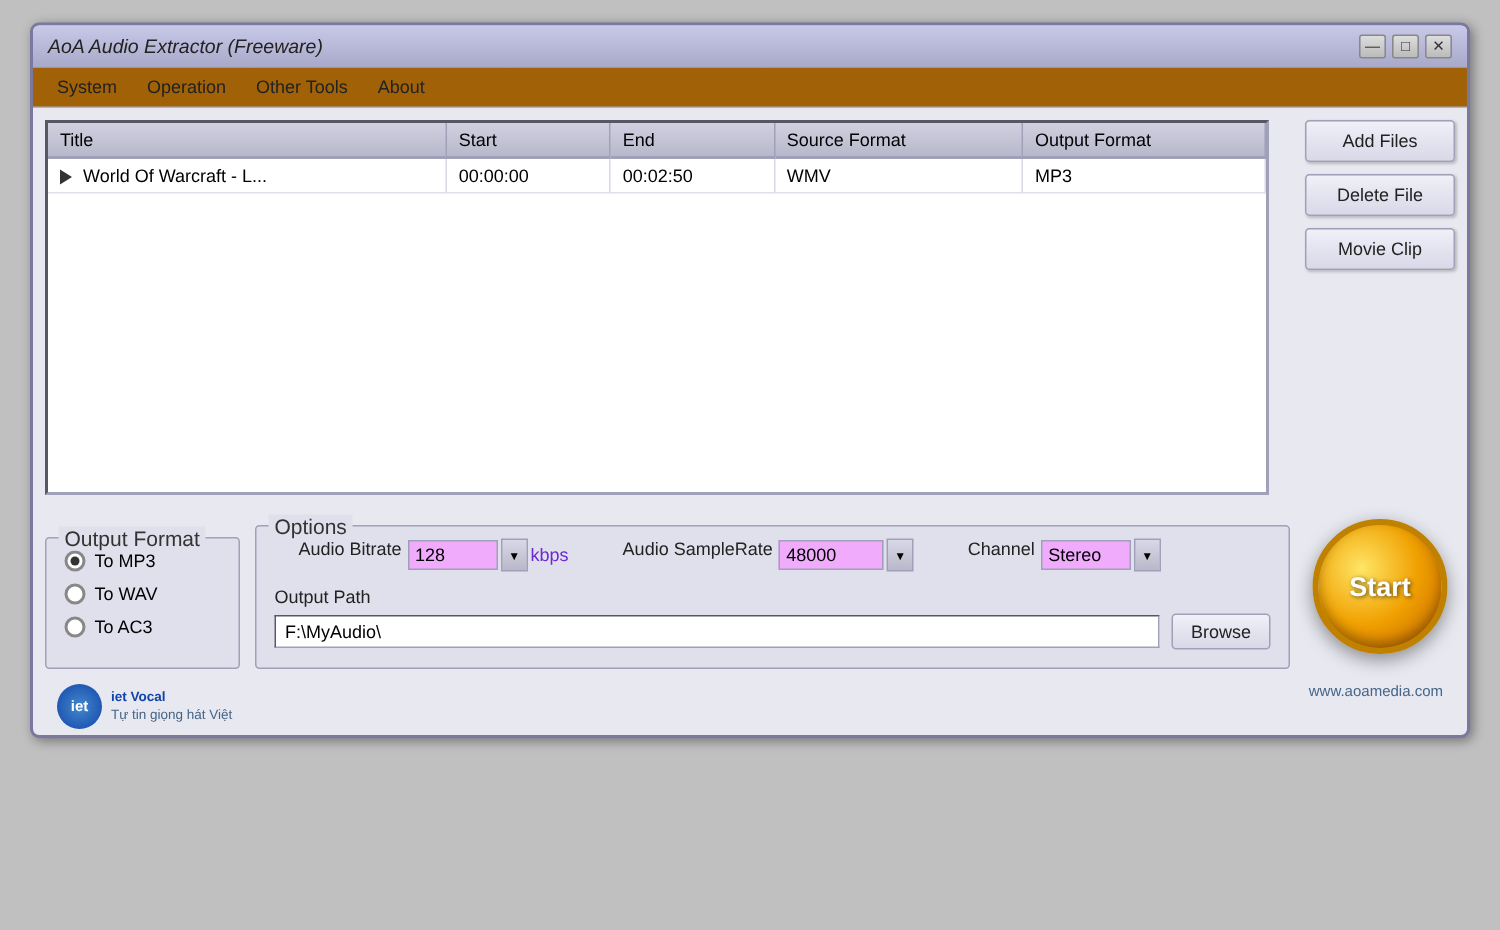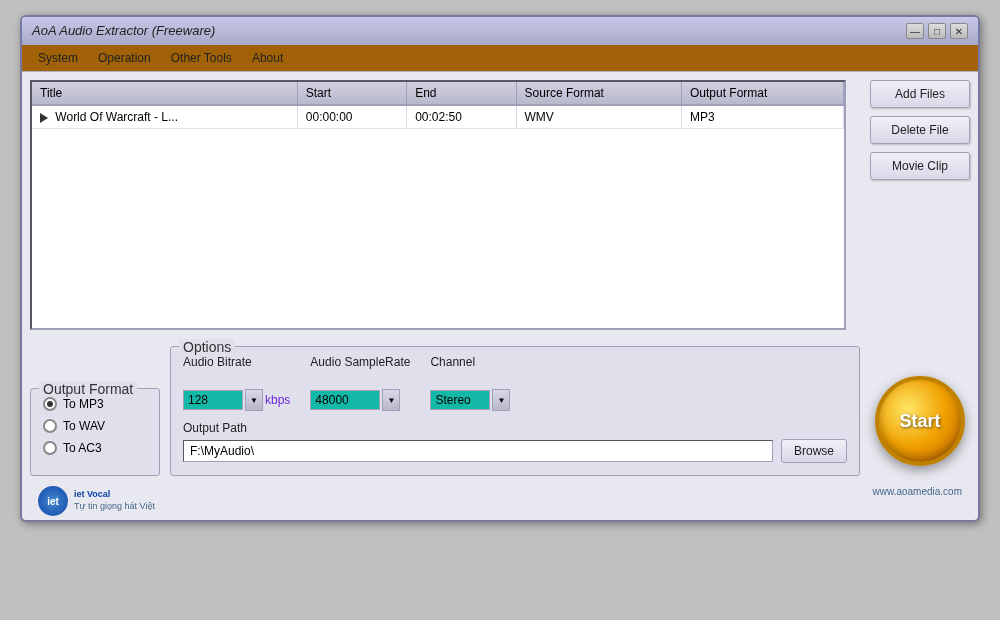--- a/index.html
+++ b/index.html
@@ -179,37 +179,37 @@
     }
 
     .options-row {
       display: flex;
       gap: 20px;
       margin-bottom: 10px;
     }
 
     .option-field {
       display: flex;
-      flex-direction: column;
-      gap: 20px;
+      gap: 4px;
+      margin-left: 16px;
     }
 
     .option-label {
       font-size: 12px;
       color: #222;
     }
 
     .select-control {
       display: flex;
       align-items: center;
       gap: 2px;
     }
 
     .select-input {
-      background: #14b8a6;
+      background: #f0abfc;
       border: 1px solid #a0a0b8;
       padding: 2px 4px;
       font-size: 12px;
       width: 70px;
     }
 
     .select-btn {
       width: 18px;
       height: 22px;
       background: linear-gradient(to bottom, #d8d8e8, #b8b8c8);

